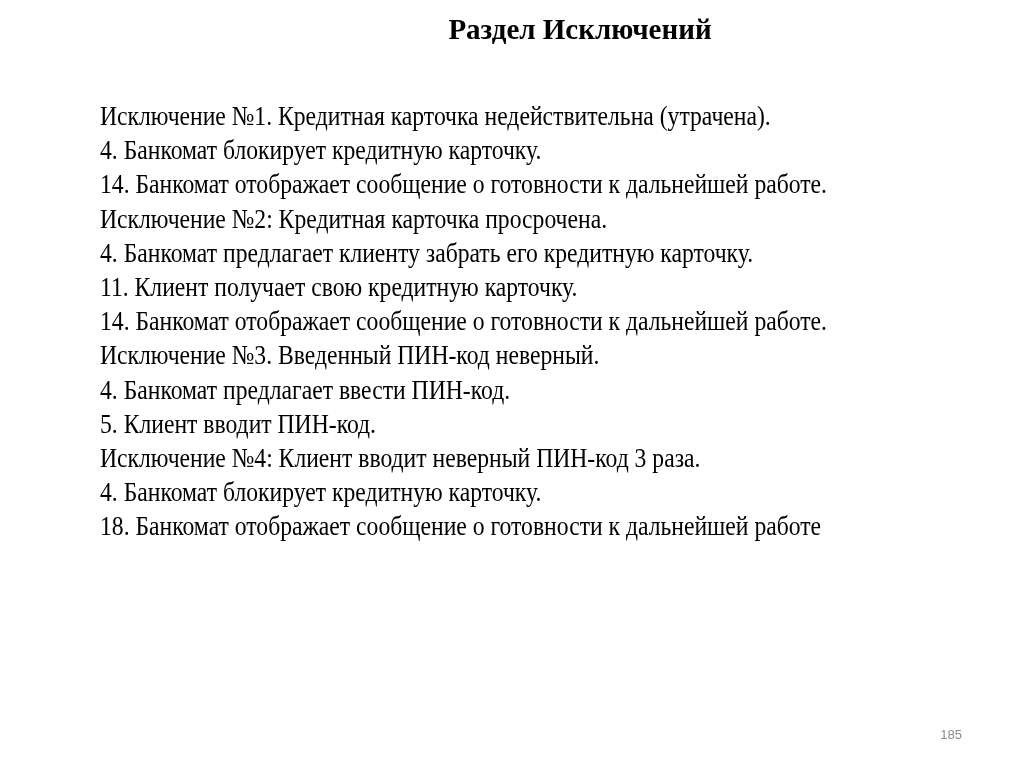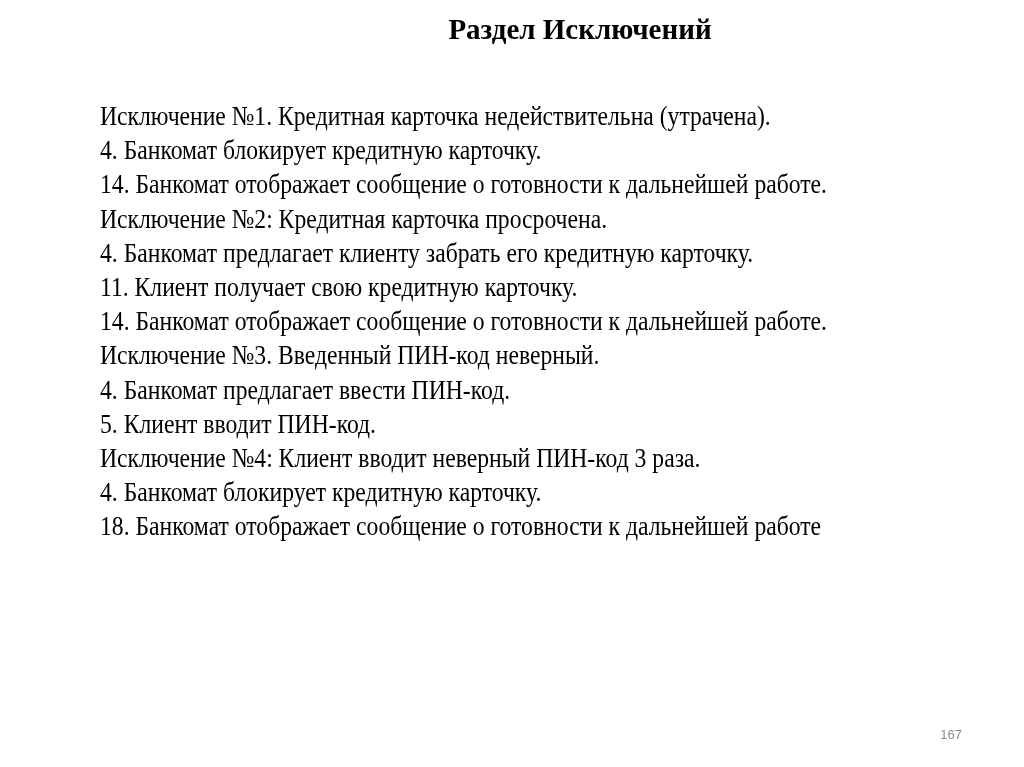--- a/index.html
+++ b/index.html
@@ -66,14 +66,14 @@
     <p class="para">11. Клиент получает свою кредитную карточку.</p>
     <p class="para">14. Банкомат отображает сообщение о готовности к дальнейшей работе.</p>
     <p class="para">Исключение №3. Введенный ПИН-код неверный.</p>
     <p class="para">4. Банкомат предлагает ввести ПИН-код.</p>
     <p class="para">5. Клиент вводит ПИН-код.</p>
     <p class="para">Исключение №4: Клиент вводит неверный ПИН-код 3 раза.</p>
     <p class="para">4. Банкомат блокирует кредитную карточку.</p>
     <p class="para">18. Банкомат отображает сообщение о готовности к дальнейшей работе</p>
   </div>
 
-  <div class="page-number">167</div>
+  <div class="page-number">185</div>
 </div>
 
 </body></html>

